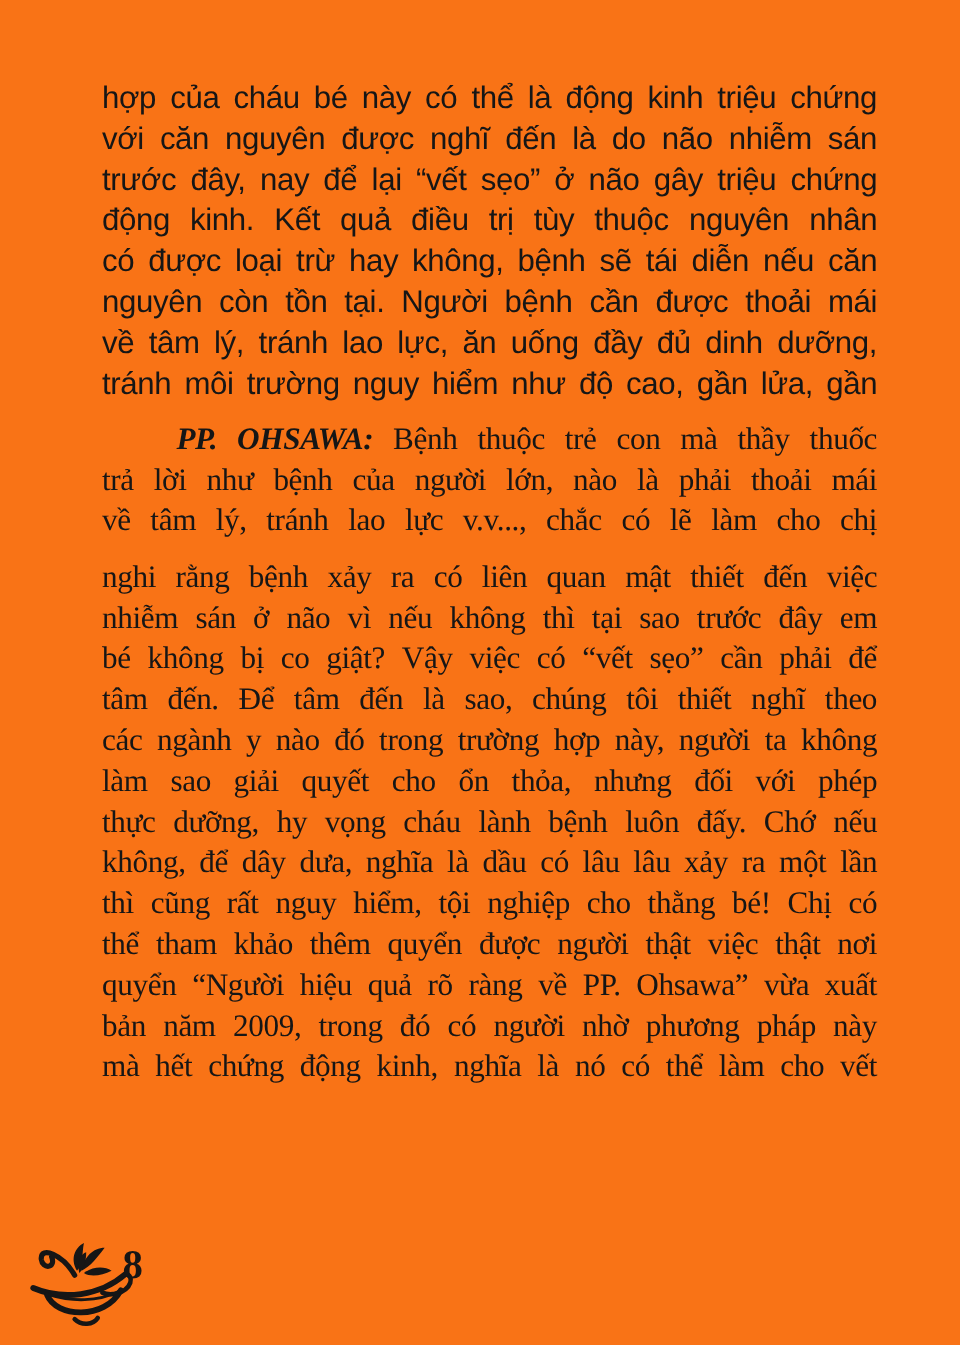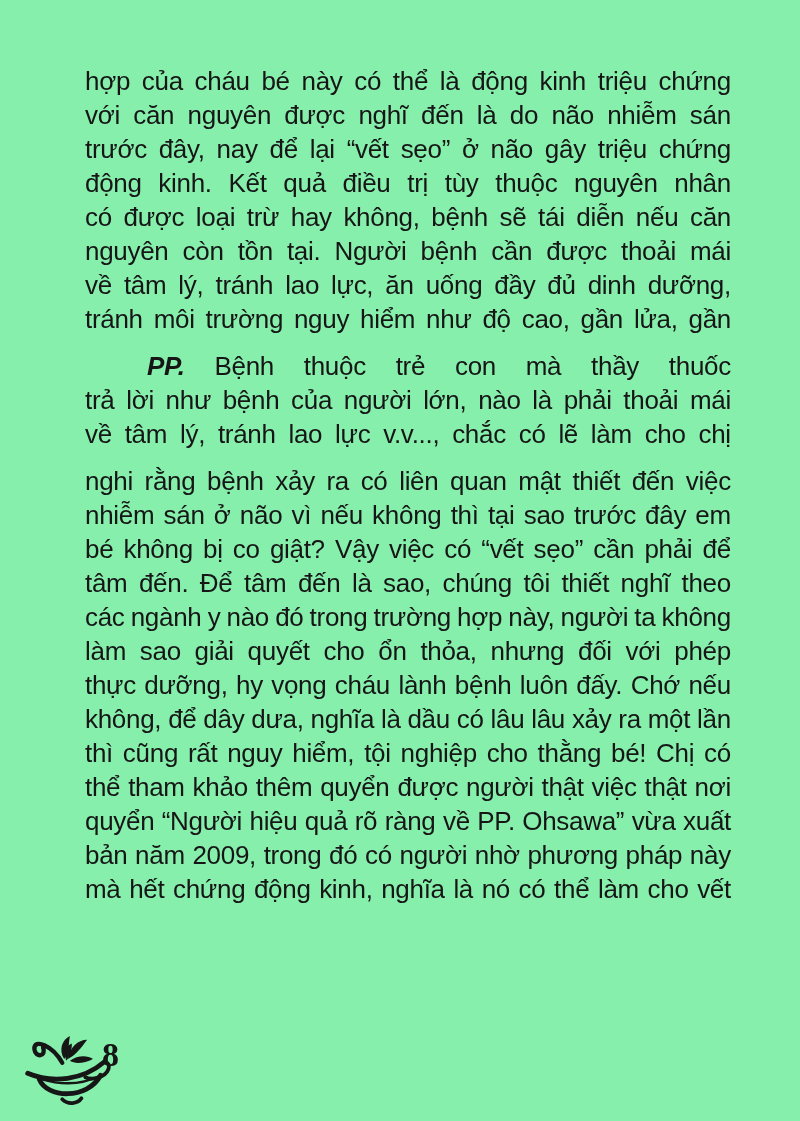--- a/index.html
+++ b/index.html
@@ -10,33 +10,34 @@
     width: 800px;
     height: 1121px;
     background: #fdfdfb;
     position: relative;
     overflow: hidden;
     font-family: "Liberation Sans", sans-serif;
   }
   .page {
     position: absolute;
     inset: 0;
-    background: #86efac;
+    background: #f97316;
   }
   .text-block {
     position: absolute;
     left: 85px;
     top: 64px;
     width: 646px;
     color: #161616;
     font-size: 26px;
     letter-spacing: -0.3px;
   }
   .paragraph + .paragraph {
     margin-top: 13px;
+    font-family: Liberation Serif, serif;
   }
   .line {
     height: 34px;
     line-height: 34px;
     white-space: nowrap;
   }
   .line.just {
     display: flex;
     justify-content: space-between;
   }
@@ -178,20 +179,21 @@
           <span>độ</span>
           <span>cao,</span>
           <span>gần</span>
           <span>lửa,</span>
           <span>gần</span>
         </div>
       </div>
       <div class="paragraph">
         <div class="line just indent">
           <span class="lead">PP.</span>
+          <span class="lead">OHSAWA:</span>
           <span>Bệnh</span>
           <span>thuộc</span>
           <span>trẻ</span>
           <span>con</span>
           <span>mà</span>
           <span>thầy</span>
           <span>thuốc</span>
         </div>
         <div class="line just">
           <span>trả</span>

